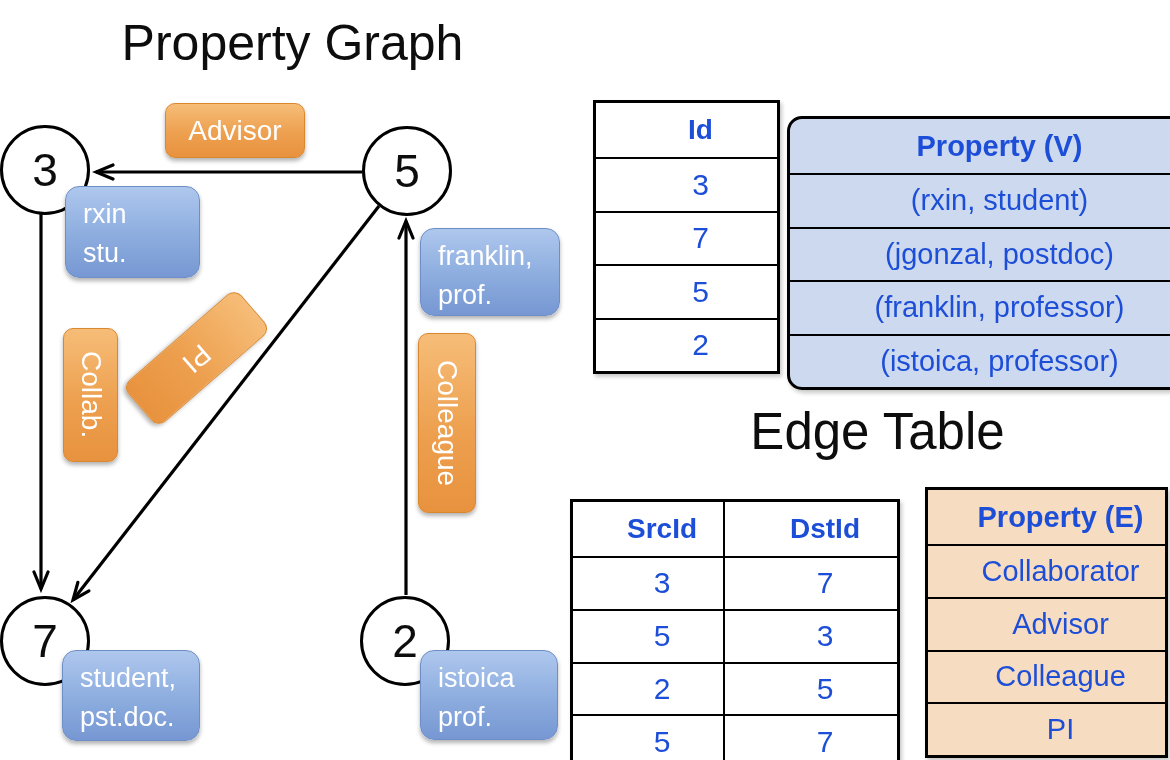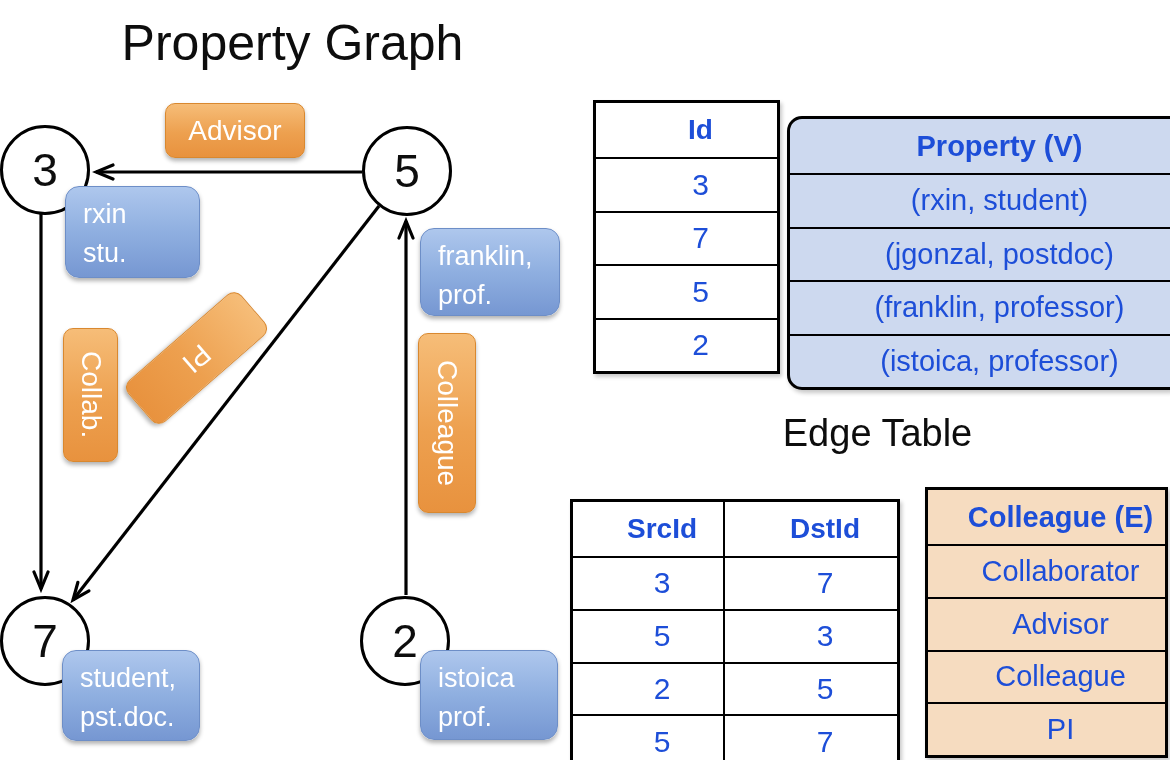--- a/index.html
+++ b/index.html
@@ -7,21 +7,21 @@
   .canvas {
     position:relative; width:1170px; height:760px; background:#ffffff;
     font-family:"Liberation Sans", sans-serif; overflow:hidden; color:#111;
   }
   .big-title {
     position:absolute; text-align:center; font-weight:400; color:#0d0d0d;
     letter-spacing:0px; white-space:nowrap;
   }
   #pg-title   { left:0px;   top:14px;  width:585px; font-size:50px; }
   #vt-title   { left:585px; top:18px;  width:585px; font-size:47px; }
-  #et-title   { left:585px; top:412px; width:585px; font-size:38px; }
+  #et-title   { left:585px; top:402px; width:585px; font-size:51px; }
 
   
   #edge-svg { position:absolute; left:0; top:0; width:585px; height:760px; z-index:1; }
 
   .node {
     position:absolute; width:90px; height:90px; border:3.5px solid #000;
     border-radius:50%; background:#fff; display:flex; align-items:center;
     justify-content:center; font-size:46px; color:#0d0d0d; z-index:3;
   }
   #node-3 { left:0px;   top:125px; }
@@ -165,20 +165,20 @@
     <div class="cell rsep c2">7</div>
     <div class="cell rsep">5</div>
     <div class="cell rsep c2">3</div>
     <div class="cell rsep">2</div>
     <div class="cell rsep c2">5</div>
     <div class="cell rsep">5</div>
     <div class="cell rsep c2">7</div>
   </div>
 
   <div class="tbox" id="et-prop">
-    <div class="cell hdr">Colleague (E)</div>
+    <div class="cell hdr">Property (E)</div>
     <div class="cell">Collaborator</div>
     <div class="cell">Advisor</div>
     <div class="cell">Colleague</div>
     <div class="cell">PI</div>
   </div>
 
 </div>
 
 </body></html>

